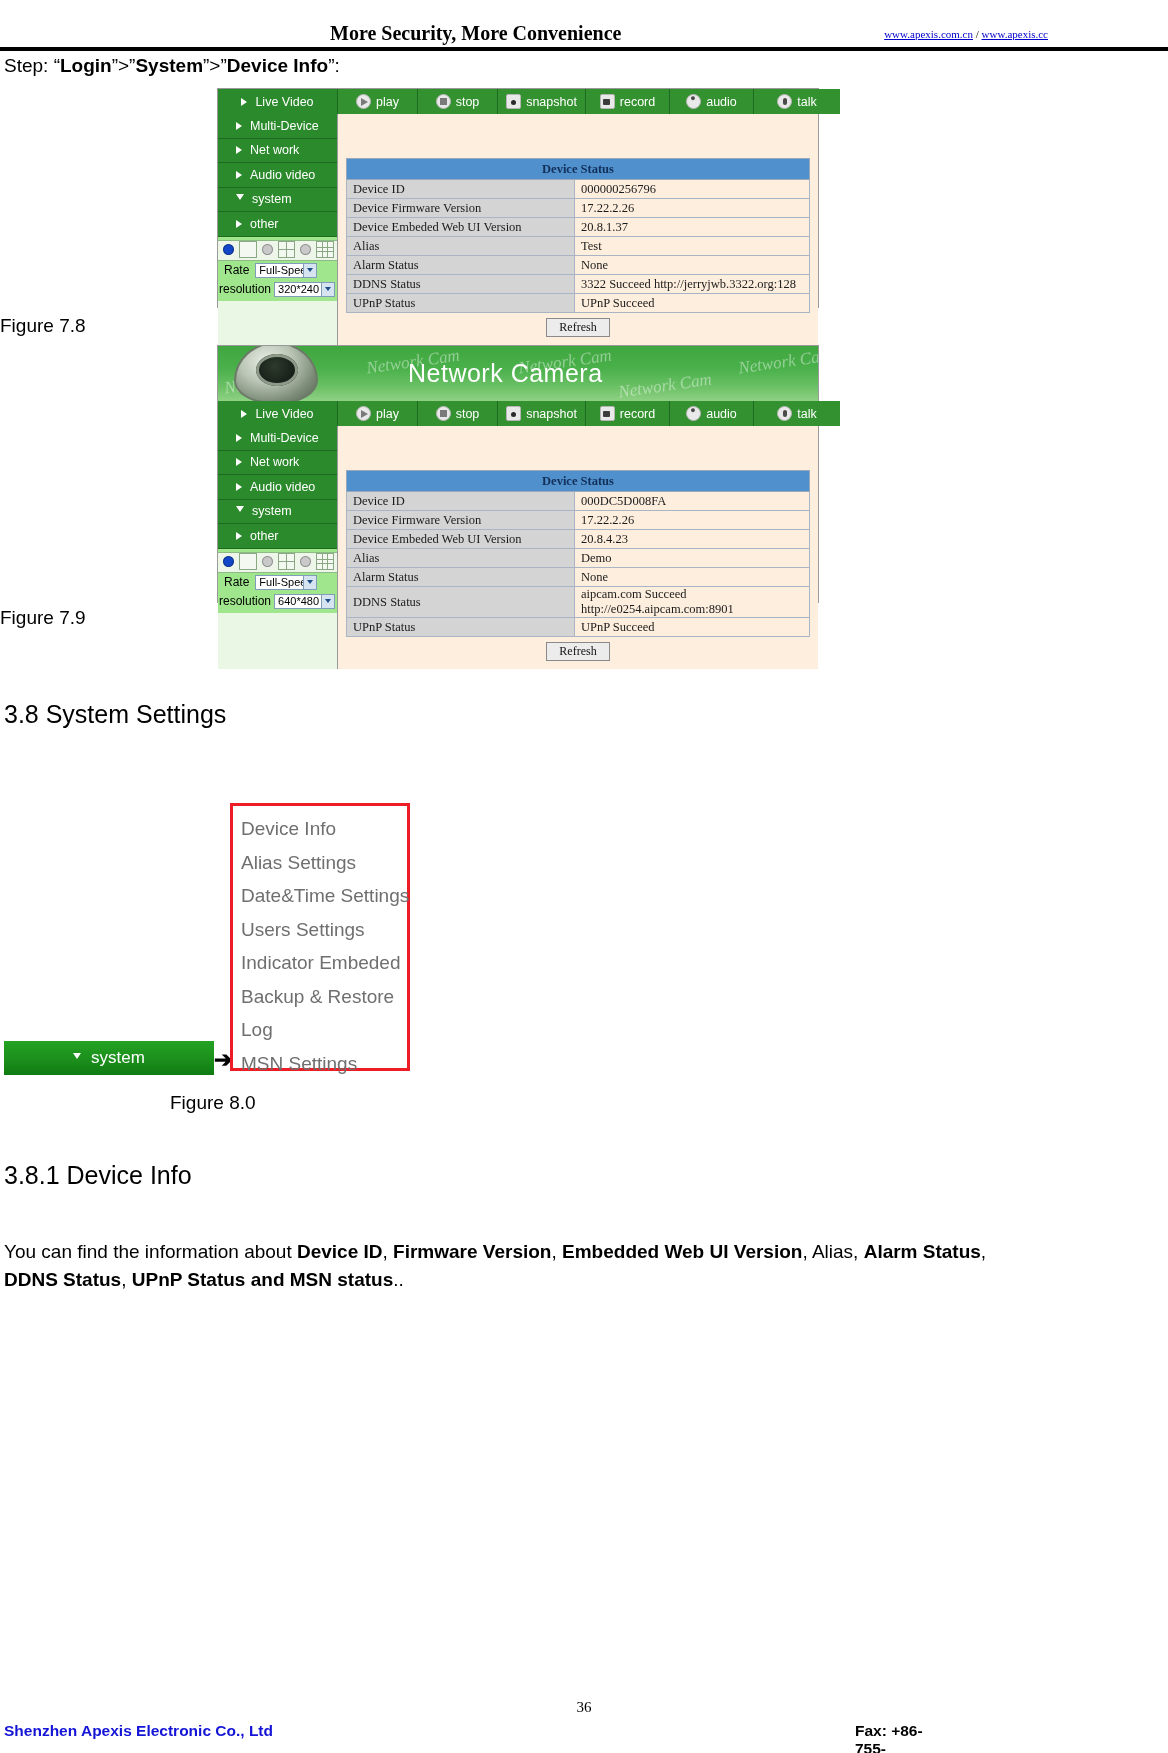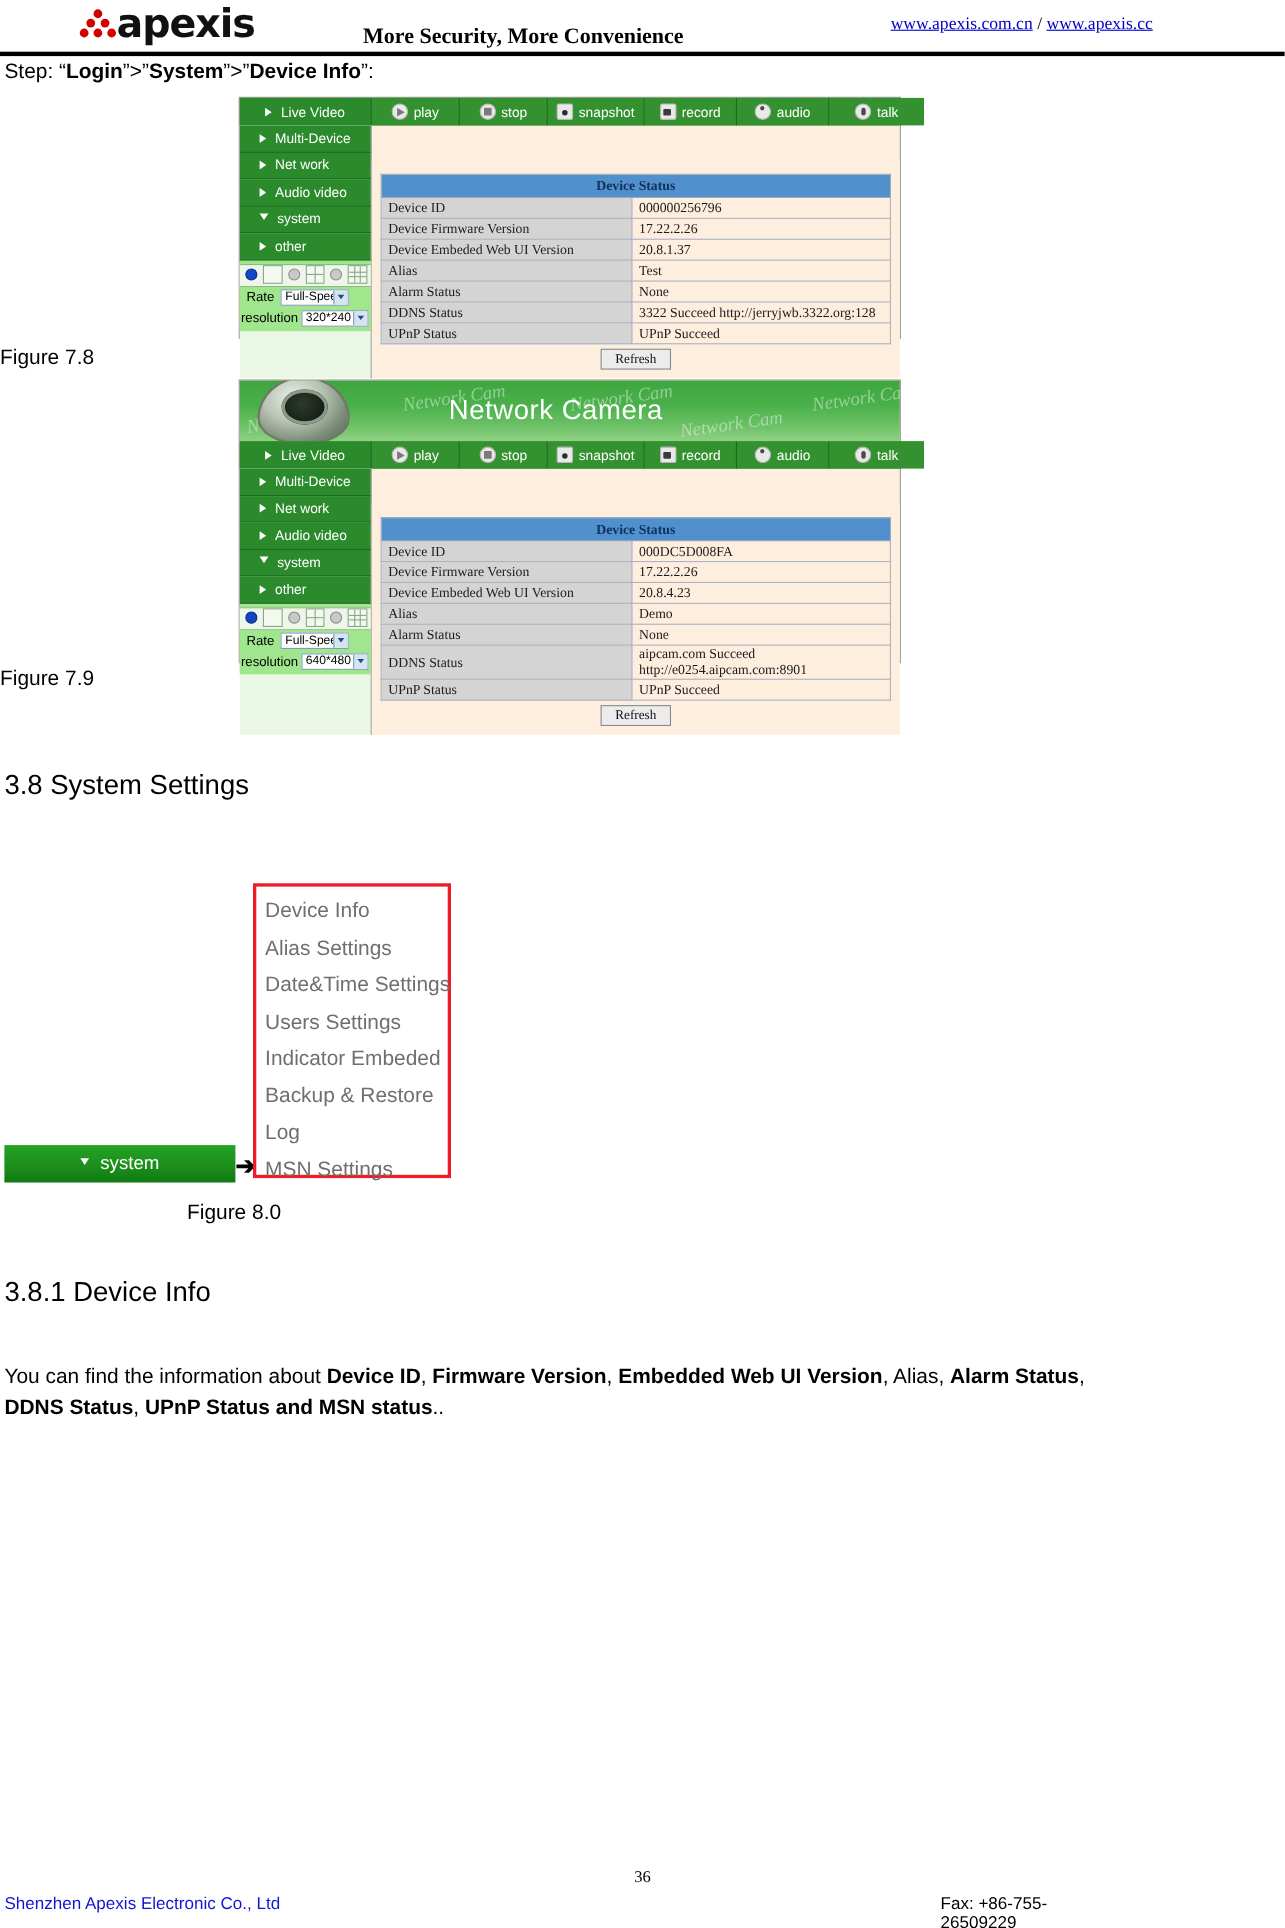--- a/index.html
+++ b/index.html
@@ -51,23 +51,23 @@
     left: 330px;
     top: 22px;
     font-family: "Liberation Serif", serif;
     font-weight: bold;
     font-size: 20px;
     color: #000;
   }
   .header-links {
     position: absolute;
     right: 120px;
-    top: 13px;
+    top: 28px;
     font-family: "Liberation Serif", serif;
-    font-size: 16px;
+    font-size: 11px;
     white-space: nowrap;
   }
   .header-links a {
     color: #0000cc;
     text-decoration: underline;
   }
   .header-links .sep { color: #000; text-decoration: none; }
   .header-rule {
     position: absolute;
     left: 0;
@@ -444,21 +444,21 @@
     font-family: "Liberation Serif", serif;
     font-size: 15px;
   }
   .footer {
     position: absolute;
     left: 0;
     top: 1722px;
     width: 952px;
     height: 26px;
     font-size: 15.5px;
-    font-weight: normal;
+    font-weight: bold;
   }
   .footer .company {
     position: absolute;
     left: 4px;
     color: #1414d6;
   }
   .footer .tel {
     position: absolute;
     left: 460px;
     color: #000;
@@ -467,31 +467,20 @@
   .footer .fax {
     position: absolute;
     left: 855px;
     color: #000;
   }
 </style>
 </head>
 <body>
 
 <div class="page-header">
-  <div class="logo-box">
-    <svg class="logo-mark" viewBox="0 0 34 32">
-      <circle cx="17" cy="4.5" r="4" fill="#d40000"></circle>
-      <circle cx="10.5" cy="13" r="4" fill="#d40000"></circle>
-      <circle cx="23.5" cy="13" r="4" fill="#d40000"></circle>
-      <circle cx="4.5" cy="22" r="4" fill="#d40000"></circle>
-      <circle cx="17" cy="22" r="4" fill="#d40000"></circle>
-      <circle cx="29.5" cy="22" r="4" fill="#d40000"></circle>
-    </svg>
-    <div class="logo-word">apexis</div>
-  </div>
   <div class="header-slogan">More Security, More Convenience</div>
   <div class="header-links">
     <a href="#">www.apexis.com.cn</a><span class="sep"> / </span><a href="#">www.apexis.cc</a>
   </div>
   <div class="header-rule"></div>
 </div>
 
 <div class="step-line"><span>Step: “</span><b>Login</b><span>”&gt;”</span><b>System</b><span>”&gt;”</span><b>Device Info</b><span>”:</span></div>
 
 <div class="cam-panel" style="left:217px; top:88px; width:602px; height:220px;">

